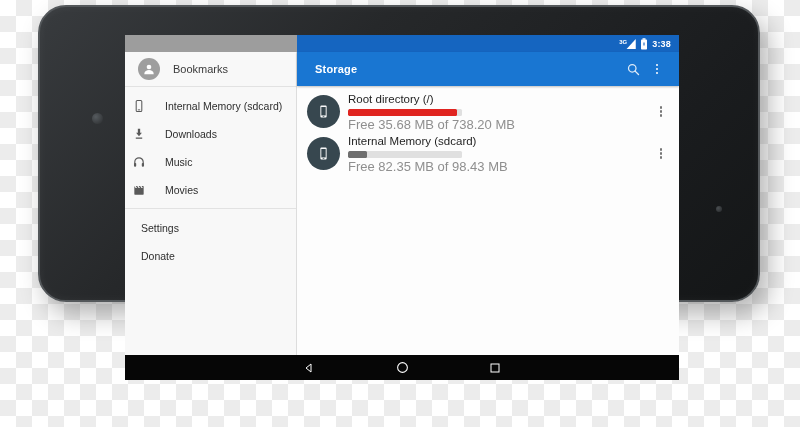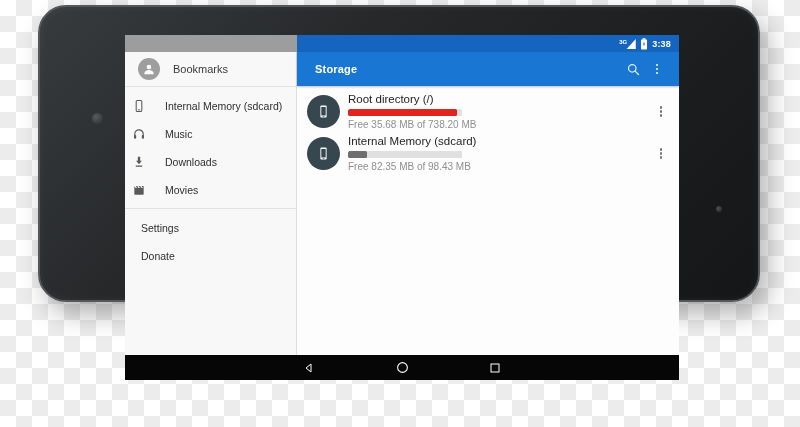--- a/index.html
+++ b/index.html
@@ -53,21 +53,21 @@
   .icon-btn{width:24px;height:24px;display:flex;align-items:center;justify-content:center;cursor:pointer;}
 
   .list{padding-top:4px;}
   .s-row{height:42px;display:flex;align-items:flex-start;padding:2px 8px 0 10px;cursor:pointer;}
   .s-icon{width:33px;height:33px;border-radius:50%;background:#37474f;margin-top:3px;
     display:flex;align-items:center;justify-content:center;flex:0 0 auto;}
   .s-text{margin-left:8px;flex:0 0 auto;width:118px;}
   .s-name{font-size:11.5px;color:#1f1f1f;line-height:14px;white-space:nowrap;}
   .s-bar{width:114px;height:7px;background:#e0e0e0;border-radius:1.5px;margin:3px 0 3px 0;overflow:hidden;}
   .s-bar .fill{height:100%;border-radius:1.5px;}
-  .s-free{font-size:10px;color:#8f8f8f;line-height:12px;white-space:nowrap;}
+  .s-free{font-size:13px;color:#8f8f8f;line-height:12px;white-space:nowrap;}
   .s-spacer{flex:1;}
   .row-overflow{width:20px;height:33px;margin-top:3px;display:flex;align-items:center;justify-content:center;cursor:pointer;}
   .dots{display:flex;flex-direction:column;gap:1.5px;}
   .dots i{width:2.5px;height:2.5px;border-radius:50%;background:#757575;display:block;}
   .dots.white i{background:#fff;}
 
   
   .navbar{height:25px;flex:0 0 auto;background:#060606;display:flex;align-items:center;justify-content:center;gap:80px;}
   .nav-btn{width:13px;height:13px;display:flex;align-items:center;justify-content:center;cursor:pointer;}
 </style>
@@ -116,35 +116,35 @@
                 <svg width="14" height="14" viewBox="0 0 24 24">
                   <rect x="7.2" y="2.5" width="9.6" height="19" rx="1.8" fill="none" stroke="#5a5a5a" stroke-width="1.8"></rect>
                   <line x1="10" y1="18.6" x2="14" y2="18.6" stroke="#5a5a5a" stroke-width="1.6"></line>
                 </svg>
               </span>
               <span class="lbl">Internal Memory (sdcard)</span>
             </div>
             <div class="d-item">
               <span class="ico">
                 <svg width="14" height="14" viewBox="0 0 24 24">
+                  <path d="M7,10 h3 V3 h4 v7 h3 l-5,6 z" fill="#5a5a5a"></path>
+                  <rect x="6.5" y="18" width="11" height="2.2" fill="#5a5a5a"></rect>
+                </svg>
+              </span>
+              <span class="lbl">Downloads</span>
+            </div>
+            <div class="d-item">
+              <span class="ico">
+                <svg width="14" height="14" viewBox="0 0 24 24">
                   <path d="M4.8,18 v-6 a7.2,7.2 0 0 1 14.4,0 v6" fill="none" stroke="#5a5a5a" stroke-width="2"></path>
                   <rect x="3.4" y="13.5" width="3.8" height="6.5" rx="1.7" fill="#5a5a5a"></rect>
                   <rect x="16.8" y="13.5" width="3.8" height="6.5" rx="1.7" fill="#5a5a5a"></rect>
                 </svg>
               </span>
               <span class="lbl">Music</span>
-            </div>
-            <div class="d-item">
-              <span class="ico">
-                <svg width="14" height="14" viewBox="0 0 24 24">
-                  <path d="M7,10 h3 V3 h4 v7 h3 l-5,6 z" fill="#5a5a5a"></path>
-                  <rect x="6.5" y="18" width="11" height="2.2" fill="#5a5a5a"></rect>
-                </svg>
-              </span>
-              <span class="lbl">Downloads</span>
             </div>
             <div class="d-item">
               <span class="ico">
                 <svg width="14" height="14" viewBox="0 0 24 24">
                   <path d="M4,5 l2.2,3.4 h2.4 L6.4,5 h2.6 l2.2,3.4 h2.4 L11.4,5 h2.6 l2.2,3.4 h2.4 L16.4,5 H19 a1,1 0 0 1 1,1 v13 a1,1 0 0 1 -1,1 H5 a1,1 0 0 1 -1,-1 Z" fill="#5a5a5a"></path>
                 </svg>
               </span>
               <span class="lbl">Movies</span>
             </div>
           </div>

